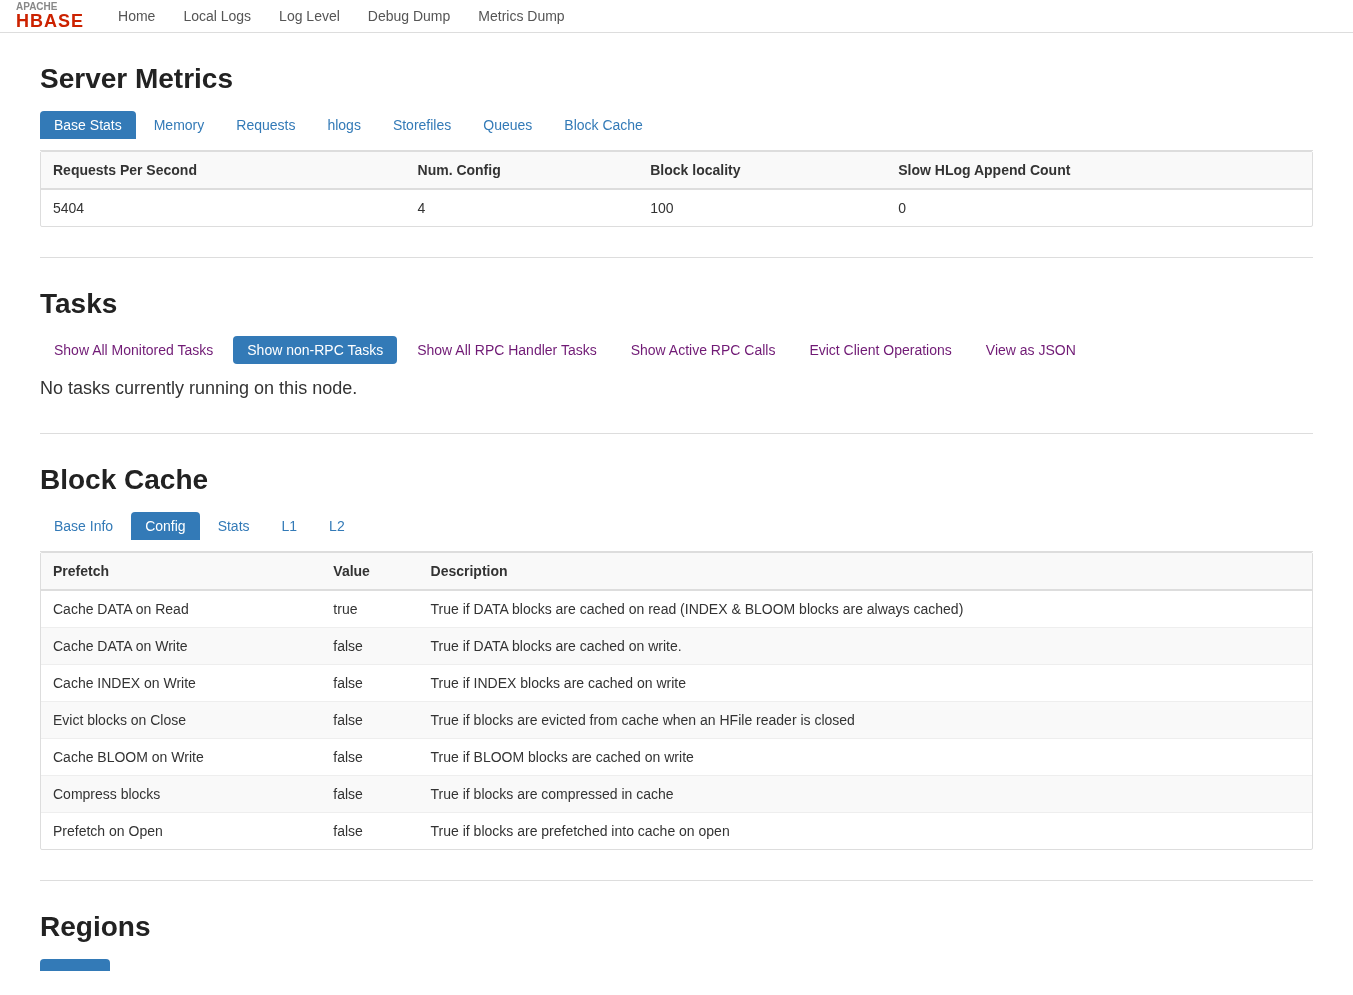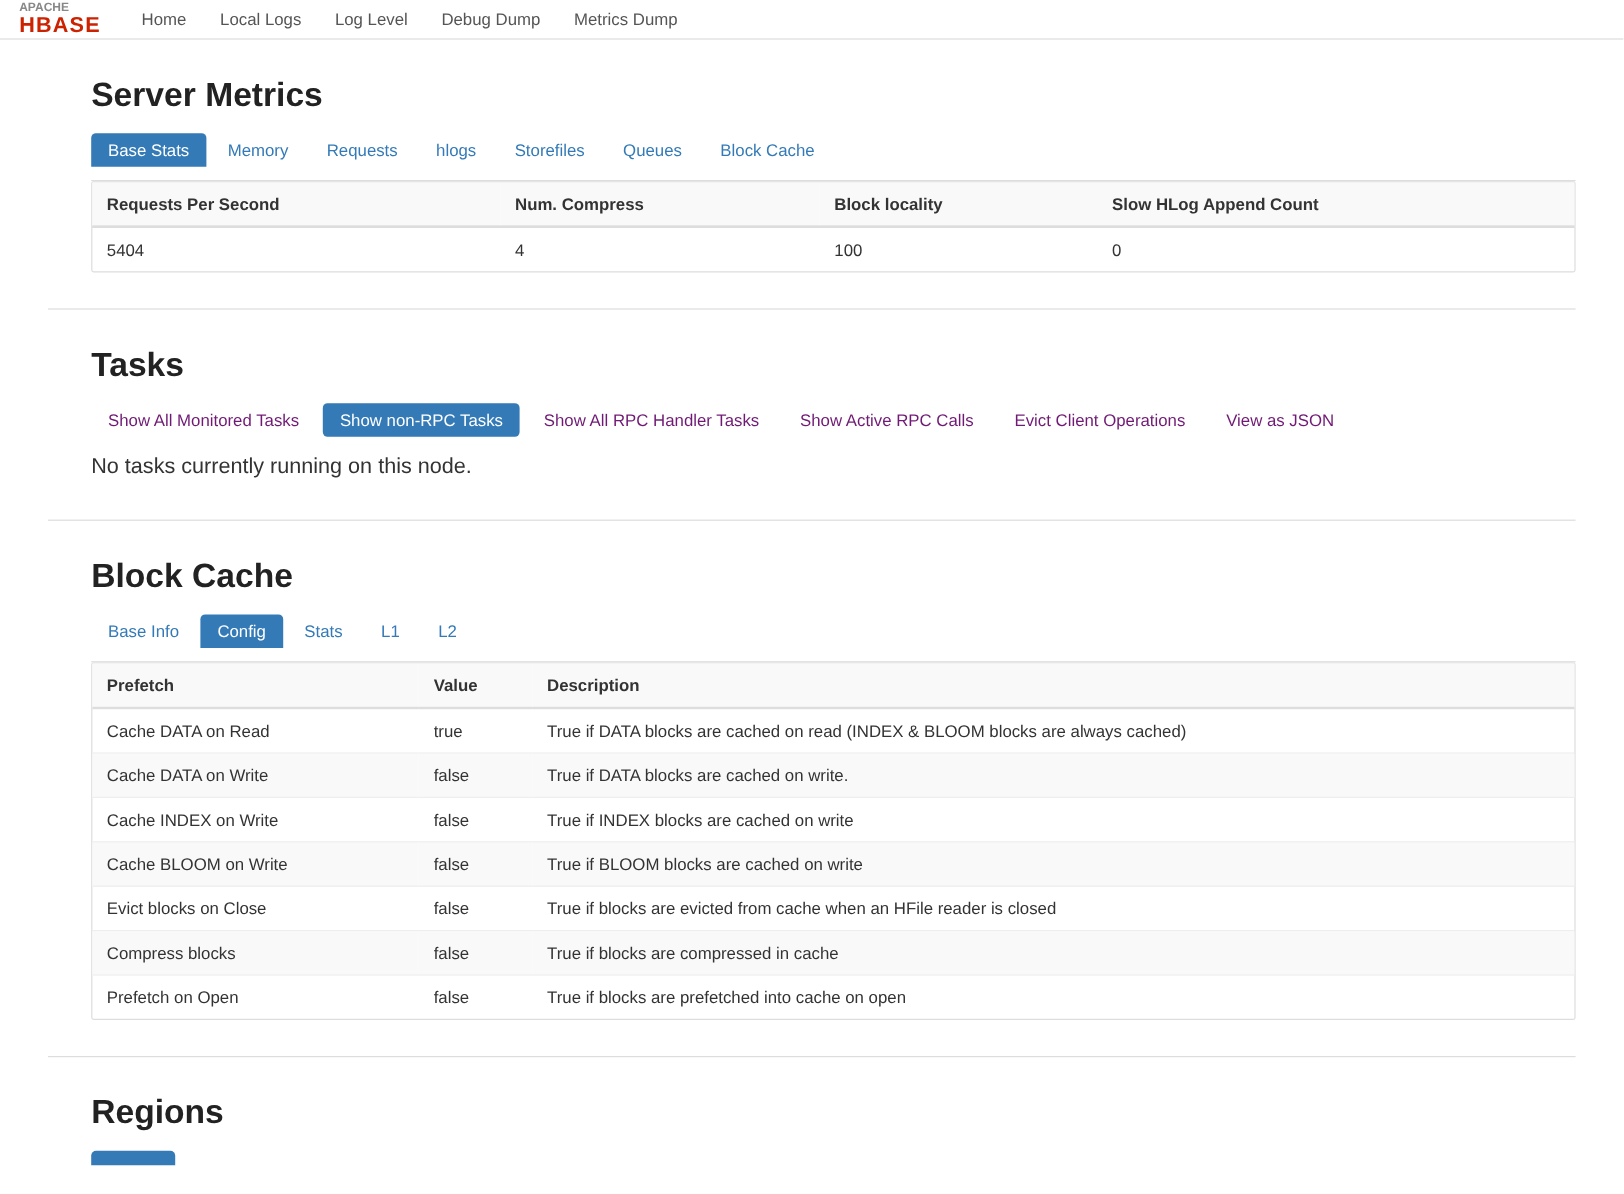--- a/index.html
+++ b/index.html
@@ -155,21 +155,21 @@
     }
     .block-cache-table tr:last-child td {
       border-bottom: none;
     }
 
     .table-wrapper {
       border: 1px solid #ddd;
       border-radius: 2px;
     }
 
-    .section-gap { margin-bottom: 24px; margin-left: 36px; }
+    .section-gap { margin-bottom: 24px; }
   </style>
 </head>
 <body>
 
 <nav class="navbar">
   <div class="navbar-brand">
     <div class="hbase-logo">
       <div class="apache">APACHE</div>
       <div class="hbase-text">HBASE</div>
     </div>
@@ -206,21 +206,21 @@
       <button class="tab-btn">Storefiles</button>
       <button class="tab-btn">Queues</button>
       <button class="tab-btn">Block Cache</button>
     </div>
 
     <div class="table-wrapper">
       <table class="data-table">
         <thead>
           <tr>
             <th>Requests Per Second</th>
-            <th>Num. Compress</th>
+            <th>Num. Config</th>
             <th>Block locality</th>
             <th>Slow HLog Append Count</th>
           </tr>
         </thead>
         <tbody>
           <tr>
             <td>5404</td>
             <td>4</td>
             <td>100</td>
             <td>0</td>
@@ -279,28 +279,28 @@
               <td>Cache DATA on Write</td>
               <td>false</td>
               <td>True if DATA blocks are cached on write.</td>
             </tr>
             <tr>
               <td>Cache INDEX on Write</td>
               <td>false</td>
               <td>True if INDEX blocks are cached on write</td>
             </tr>
             <tr>
+              <td>Evict blocks on Close</td>
+              <td>false</td>
+              <td>True if blocks are evicted from cache when an HFile reader is closed</td>
+            </tr>
+            <tr>
               <td>Cache BLOOM on Write</td>
               <td>false</td>
               <td>True if BLOOM blocks are cached on write</td>
-            </tr>
-            <tr>
-              <td>Evict blocks on Close</td>
-              <td>false</td>
-              <td>True if blocks are evicted from cache when an HFile reader is closed</td>
             </tr>
             <tr>
               <td>Compress blocks</td>
               <td>false</td>
               <td>True if blocks are compressed in cache</td>
             </tr>
             <tr>
               <td>Prefetch on Open</td>
               <td>false</td>
               <td>True if blocks are prefetched into cache on open</td>

